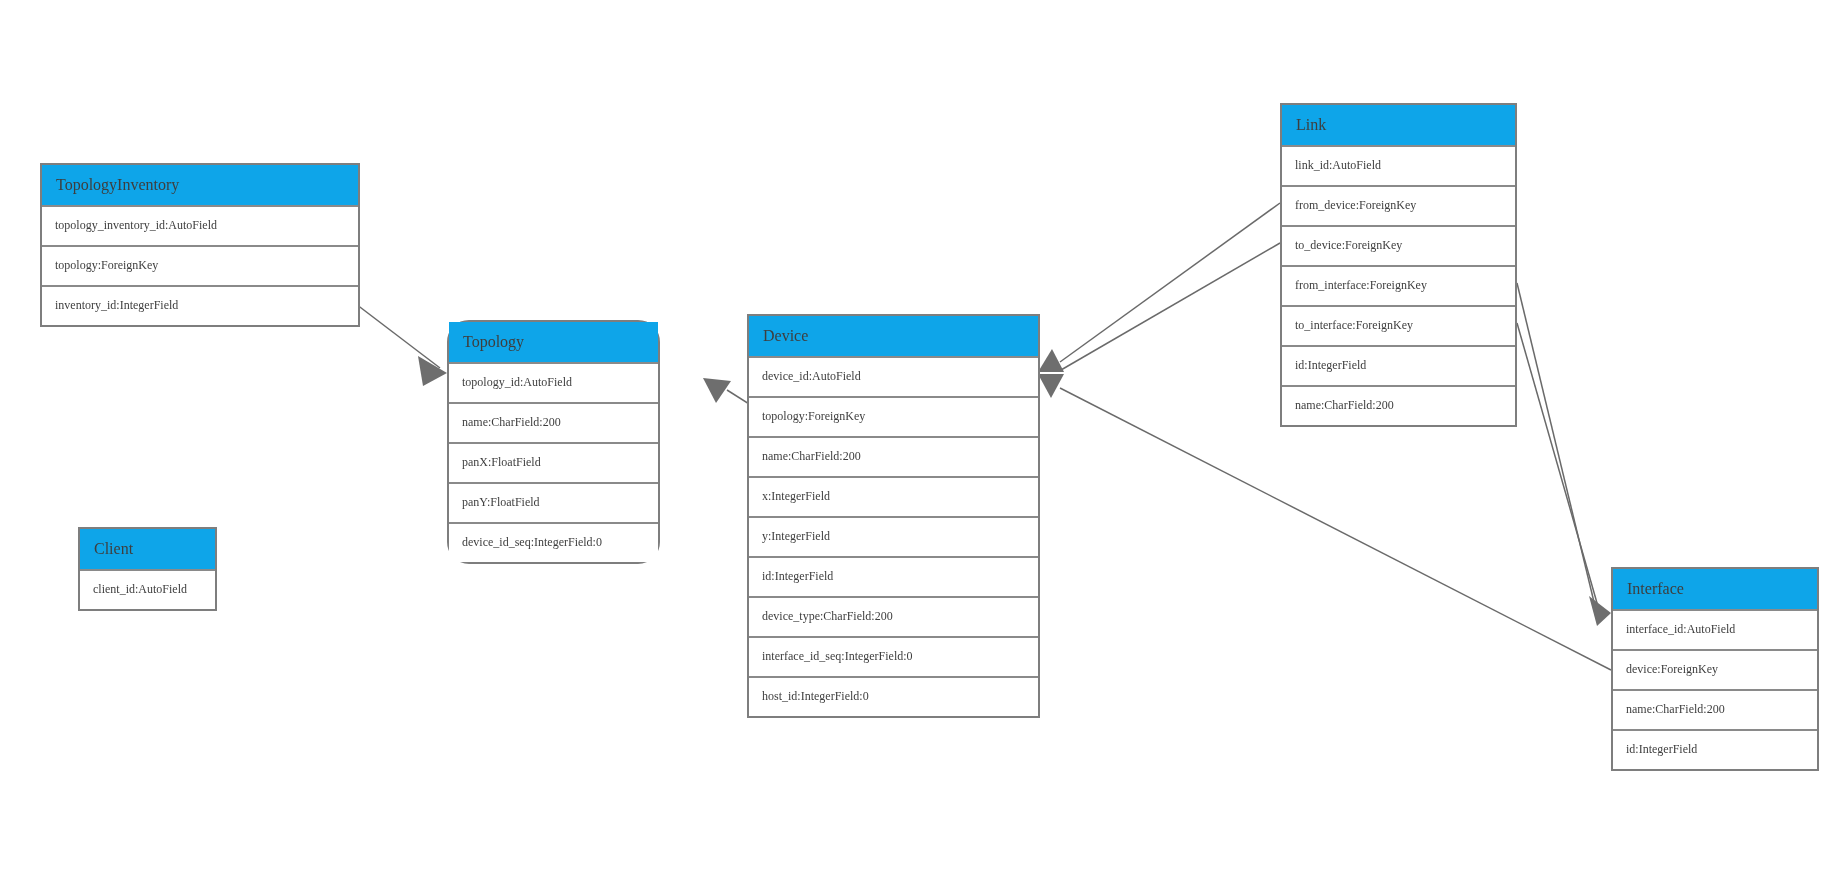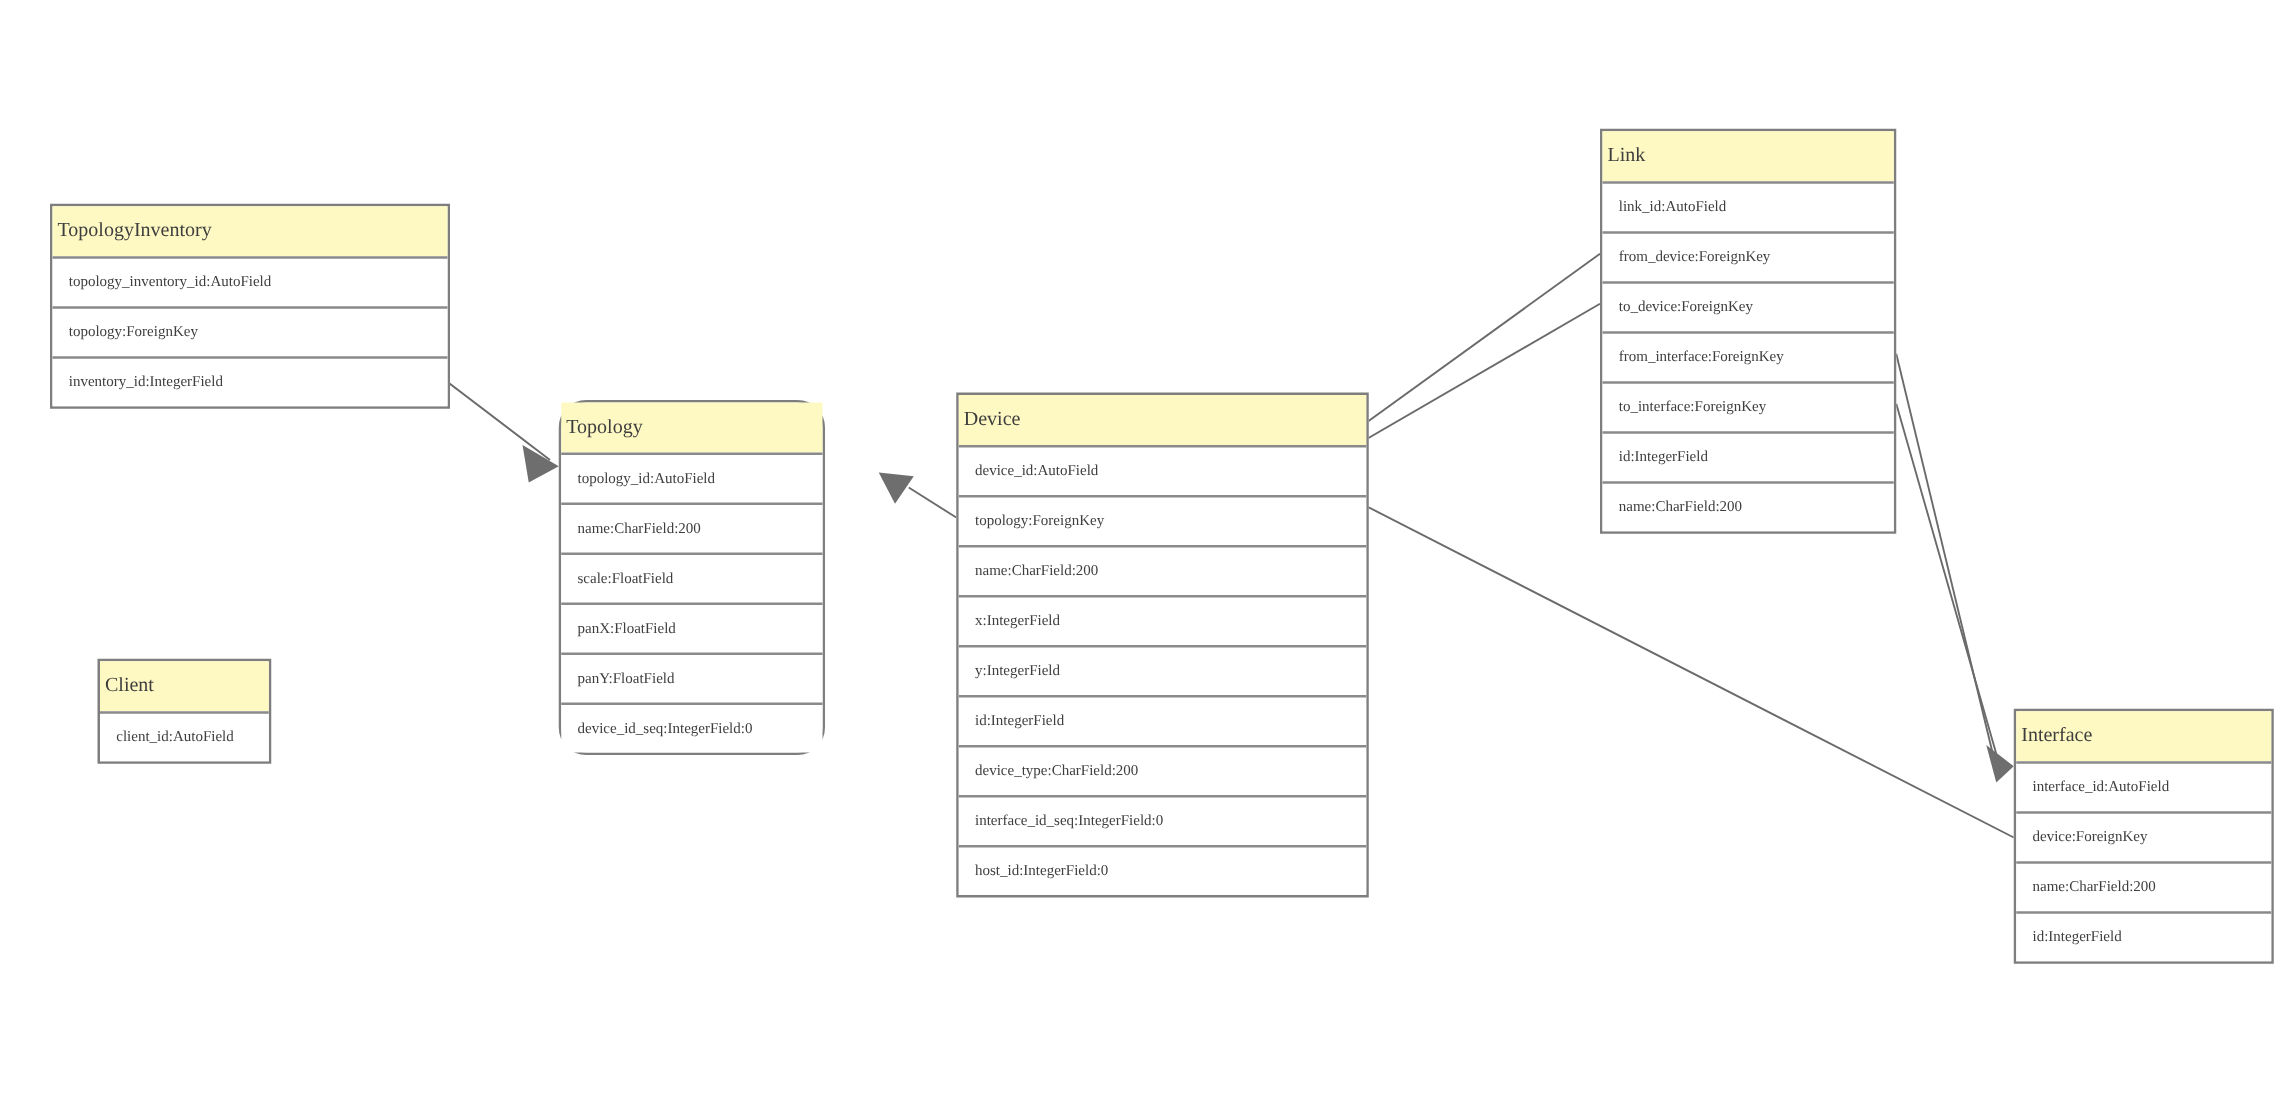--- a/index.html
+++ b/index.html
@@ -1,29 +1,29 @@
 <!DOCTYPE html>
 <html><head>
 <meta charset="utf-8">
 <style>
   html,body{margin:0;padding:0;background:#ffffff;}
   #canvas{position:relative;width:1824px;height:874px;background:#ffffff;overflow:hidden;
           font-family:"Liberation Serif", serif;}
   #edges{position:absolute;left:0;top:0;width:1824px;height:874px;pointer-events:none;}
   .entity{position:absolute;background:#ffffff;border:2px solid #7e7e7e;color:#3e3e3e;
           box-sizing:border-box;}
-  .entity .hdr{height:40px;line-height:40px;padding-left:4px;background:#fef9c3;
+  .entity .hdr{height:40px;line-height:40px;padding-left:14px;background:#0ea5e9;
           font-size:16px;box-sizing:border-box;white-space:nowrap;overflow:hidden;}
   .entity .row{height:40px;line-height:37px;padding-left:13px;border-top:2px solid #8a8a8a;
           font-size:12px;box-sizing:border-box;white-space:nowrap;overflow:hidden;background:#ffffff;}
   
   .t-topologyinventory{left:40px;  top:163px; width:320px;}
   .t-topology         {left:447px; top:320px; width:213px;border-radius:22px;}
   .t-client           {left:78px;  top:527px; width:139px;}
-  .t-device           {left:765px; top:314px; width:330px;}
+  .t-device           {left:747px; top:314px; width:293px;}
   .t-link             {left:1280px;top:103px; width:237px;}
   .t-interface        {left:1611px;top:567px; width:208px;}
   .edge{stroke:#6a6a6a;stroke-width:1.5;fill:none;}
   .ah{fill:#6e6e6e;stroke:none;}
 </style>
 </head>
 <body>
 
 <div id="canvas">
 
@@ -53,21 +53,20 @@
     <div class="hdr">TopologyInventory</div>
     <div class="row">topology_inventory_id:AutoField</div>
     <div class="row">topology:ForeignKey</div>
     <div class="row">inventory_id:IntegerField</div>
   </div>
 
   <div class="entity t-topology">
     <div class="hdr">Topology</div>
     <div class="row">topology_id:AutoField</div>
     <div class="row">name:CharField:200</div>
-    <div class="row">scale:FloatField</div>
     <div class="row">panX:FloatField</div>
     <div class="row">panY:FloatField</div>
     <div class="row">device_id_seq:IntegerField:0</div>
   </div>
 
   <div class="entity t-client">
     <div class="hdr">Client</div>
     <div class="row">client_id:AutoField</div>
   </div>
 

